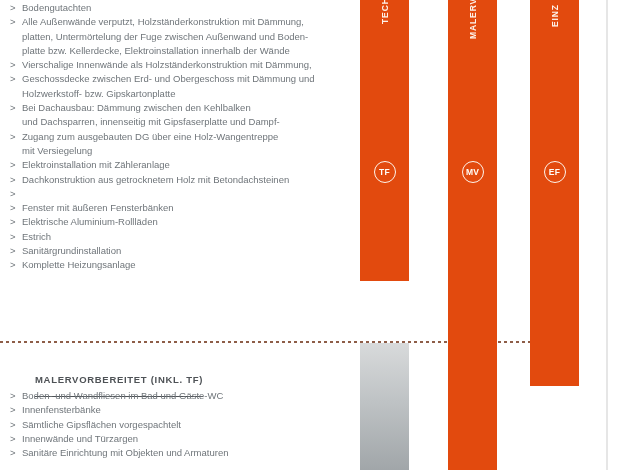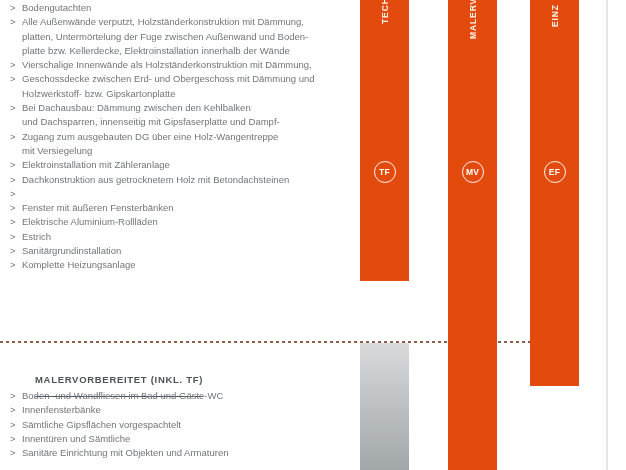--- a/index.html
+++ b/index.html
@@ -206,21 +206,21 @@
         </div>
         <div class="item">
           <div class="line">
             <span class="bullet">&gt;</span>
             <span class="txt">Sämtliche Gipsflächen vorgespachtelt</span>
           </div>
         </div>
         <div class="item">
           <div class="line">
             <span class="bullet">&gt;</span>
-            <span class="txt">Innentüren und Sämtliche</span>
+            <span class="txt">Innenwände und Türzargen</span>
           </div>
         </div>
         <div class="item">
           <div class="line">
             <span class="bullet">&gt;</span>
             <span class="txt">Sanitäre Einrichtung mit Objekten und Armaturen</span>
           </div>
         </div>
       </div>
   </div>

